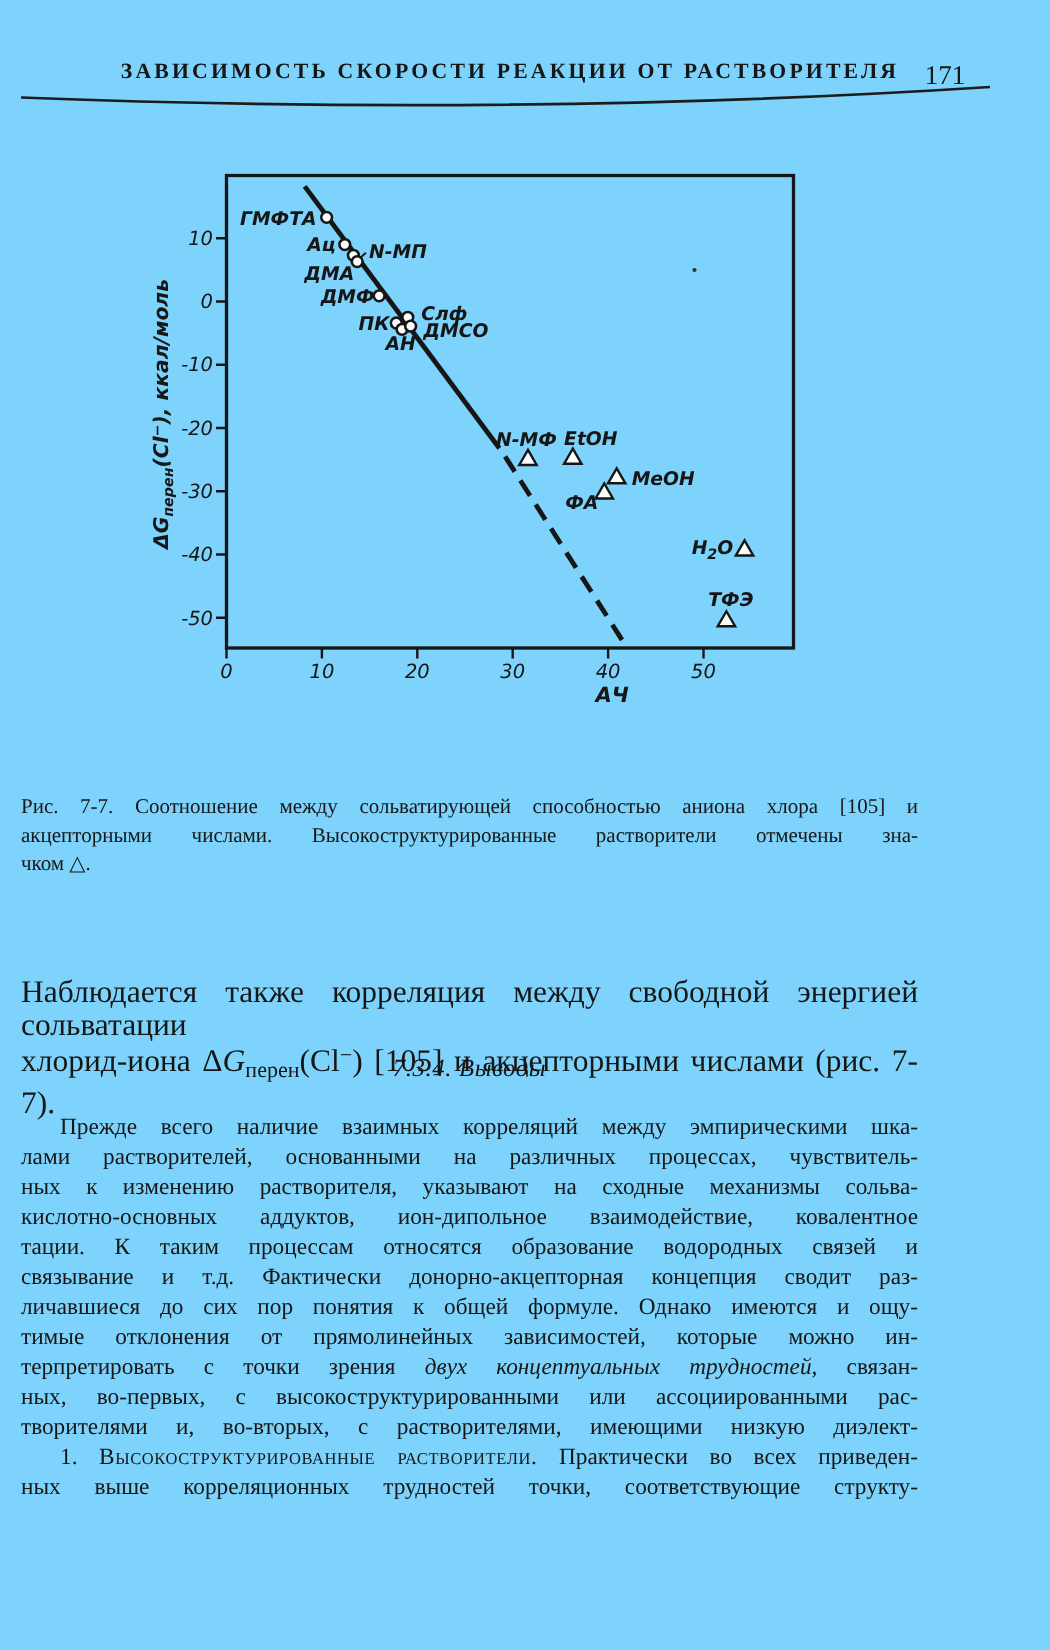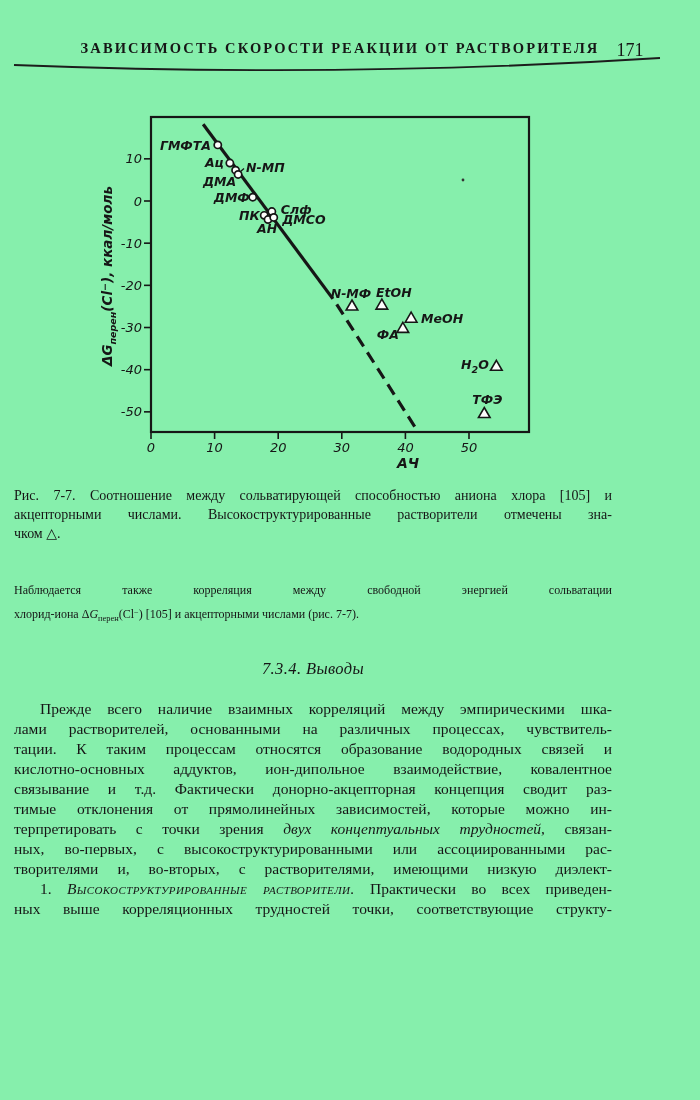--- a/index.html
+++ b/index.html
@@ -1,38 +1,38 @@
 <!DOCTYPE html>
 <html><head>
 <meta charset="utf-8">
 <style>
   html,body{margin:0;padding:0;background:#e8e8e8;}
   .page{
     position:relative;width:700px;height:1100px;margin:0 auto;
-    background:#86efac;color:#161616;overflow:hidden;
+    background:#7dd3fc;color:#161616;overflow:hidden;
     font-family:"Liberation Serif","DejaVu Serif",serif;
   }
   .abs{position:absolute;}
   
   .hdr-title{
     top:40px;left:60px;width:560px;text-align:center;
     font-size:14.5px;font-weight:700;letter-spacing:2.1px;white-space:nowrap;
   }
   .hdr-num{top:40px;left:608px;width:44px;text-align:center;font-size:18px;}
   
-  .tblock{left:14px;width:598px;}
+  .tblock{left:14px;width:598px;margin-top:43px;}
   .caption{top:486px;font-size:14px;line-height:19px;}
-  .para1{top:580px;font-size:12px;line-height:21.5px;}
+  .para1{top:608px;font-size:21px;line-height:21.5px;}
   .heading{top:659px;text-align:center;font-style:italic;font-size:16.5px;letter-spacing:0.4px;}
   .para2{top:699px;font-size:15.5px;line-height:20px;}
   .tline{text-align:justify;}
   .tline.j{text-align-last:justify;}
   .tline.ind{text-indent:26px;}
   .it{font-style:italic;}
-  .sc{font-variant:small-caps;letter-spacing:0.4px;font-style:italic;}
+  .sc{font-variant:small-caps;letter-spacing:0.4px;}
   .sub{font-size:0.70em;vertical-align:-0.28em;}
   .sup{font-size:0.70em;vertical-align:0.40em;}
   svg text{fill:#161616;}
 </style>
 </head>
 <body>
 
 <div class="page">
 
   <div class="abs hdr-title">ЗАВИСИМОСТЬ СКОРОСТИ РЕАКЦИИ ОТ РАСТВОРИТЕЛЯ</div>
@@ -151,23 +151,25 @@
   <div class="abs tblock para1">
       <div class="tline j"><span>Наблюдается также корреляция между свободной энергией сольватации</span></div>
       <div class="tline"><span>хлорид-иона Δ</span><span class="it">G</span><span class="sub">перен</span><span>(Cl</span><span class="sup">−</span><span>) [105] и акцепторными числами (рис. 7-7).</span></div>
     </div>
 
   <div class="abs tblock heading">7.3.4. Выводы</div>
 
   <div class="abs tblock para2">
       <div class="tline j ind"><span>Прежде всего наличие взаимных корреляций между эмпирическими шка-</span></div>
       <div class="tline j"><span>лами растворителей, основанными на различных процессах, чувствитель-</span></div>
+      <div class="tline j"><span>ных к изменению растворителя, указывают на сходные механизмы сольва-</span></div>
+      <div class="tline j"><span>кислотно-основных аддуктов, ион-дипольное взаимодействие, ковалентное</span></div>
       <div class="tline j"><span>тации. К таким процессам относятся образование водородных связей и</span></div>
-      <div class="tline j"><span>кислотно-основных аддуктов, ион-дипольное взаимодействие, ковалентное</span></div>
       <div class="tline j"><span>связывание и т.д. Фактически донорно-акцепторная концепция сводит раз-</span></div>
+      <div class="tline j"><span>личавшиеся до сих пор понятия к общей формуле. Однако имеются и ощу-</span></div>
       <div class="tline j"><span>тимые отклонения от прямолинейных зависимостей, которые можно ин-</span></div>
       <div class="tline j"><span>терпретировать с точки зрения </span><span class="it">двух концептуальных трудностей</span><span>, связан-</span></div>
       <div class="tline j"><span>ных, во-первых, с высокоструктурированными или ассоциированными рас-</span></div>
       <div class="tline j"><span>творителями и, во-вторых, с растворителями, имеющими низкую диэлект-</span></div>
       <div class="tline j ind"><span>1. </span><span class="sc">Высокоструктурированные растворители.</span><span> Практически во всех приведен-</span></div>
       <div class="tline j"><span>ных выше корреляционных трудностей точки, соответствующие структу-</span></div>
     </div>
 
 </div>
 

